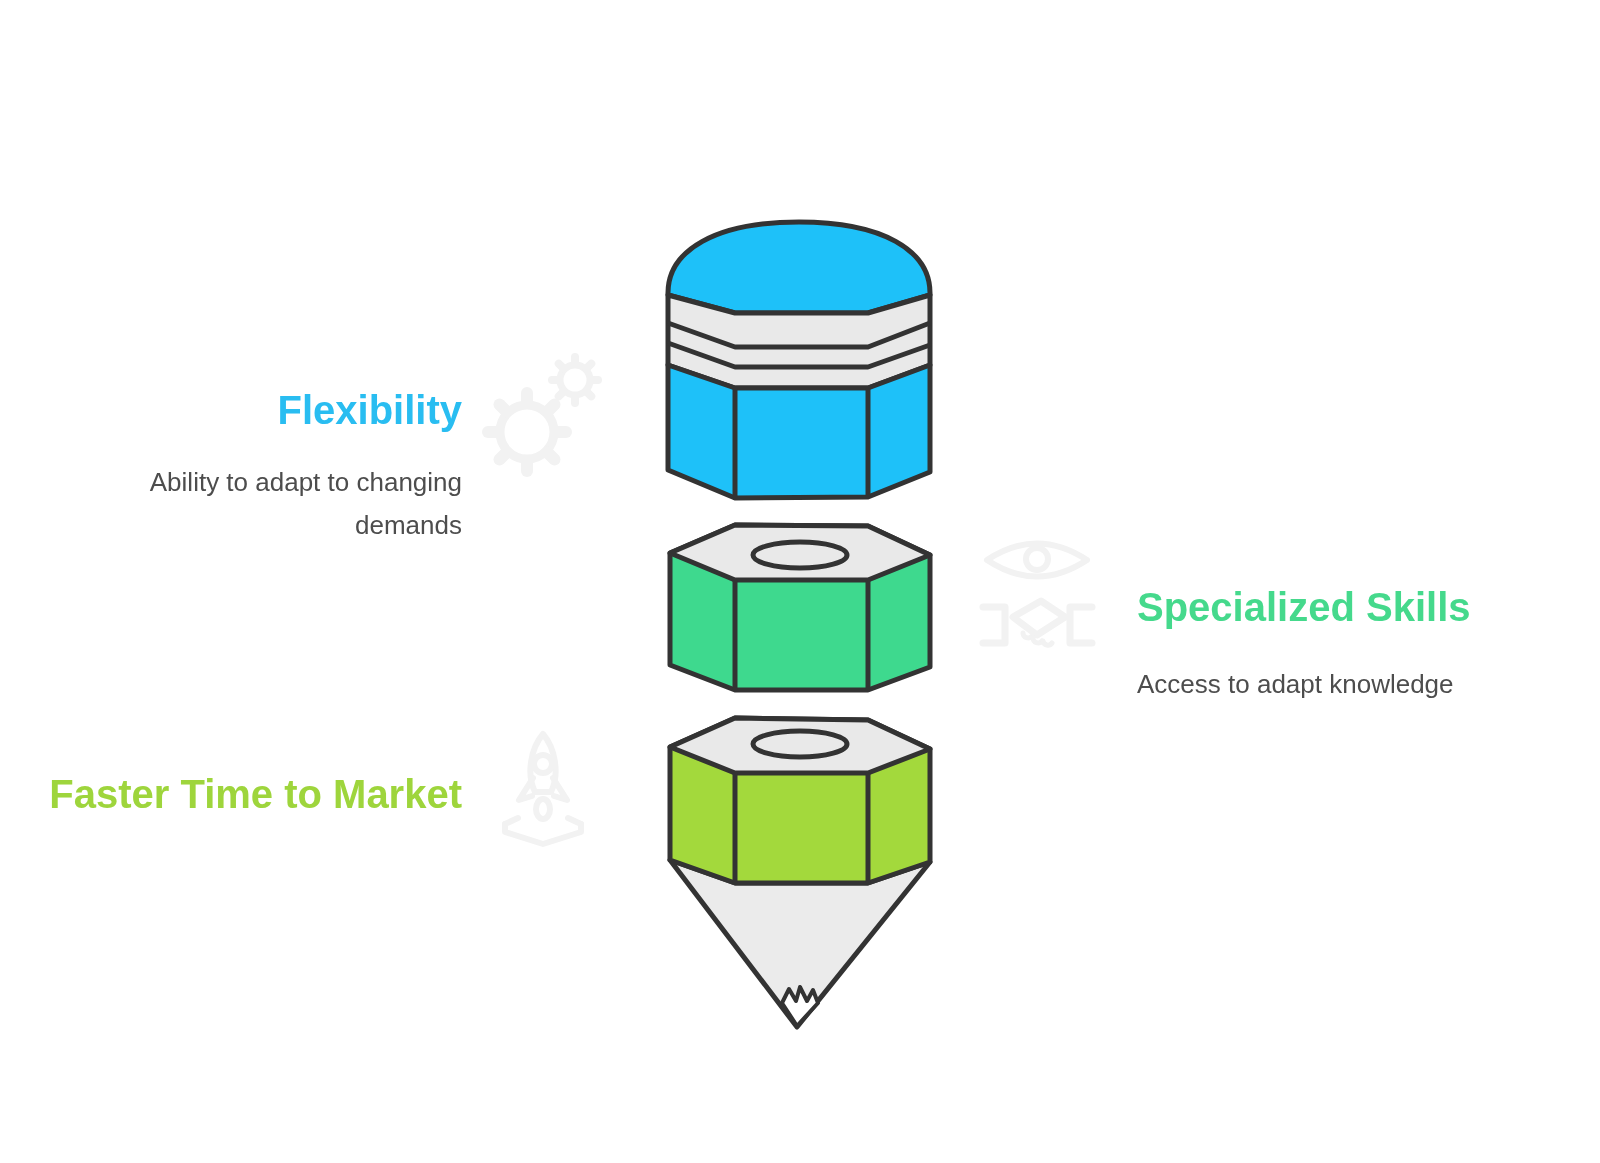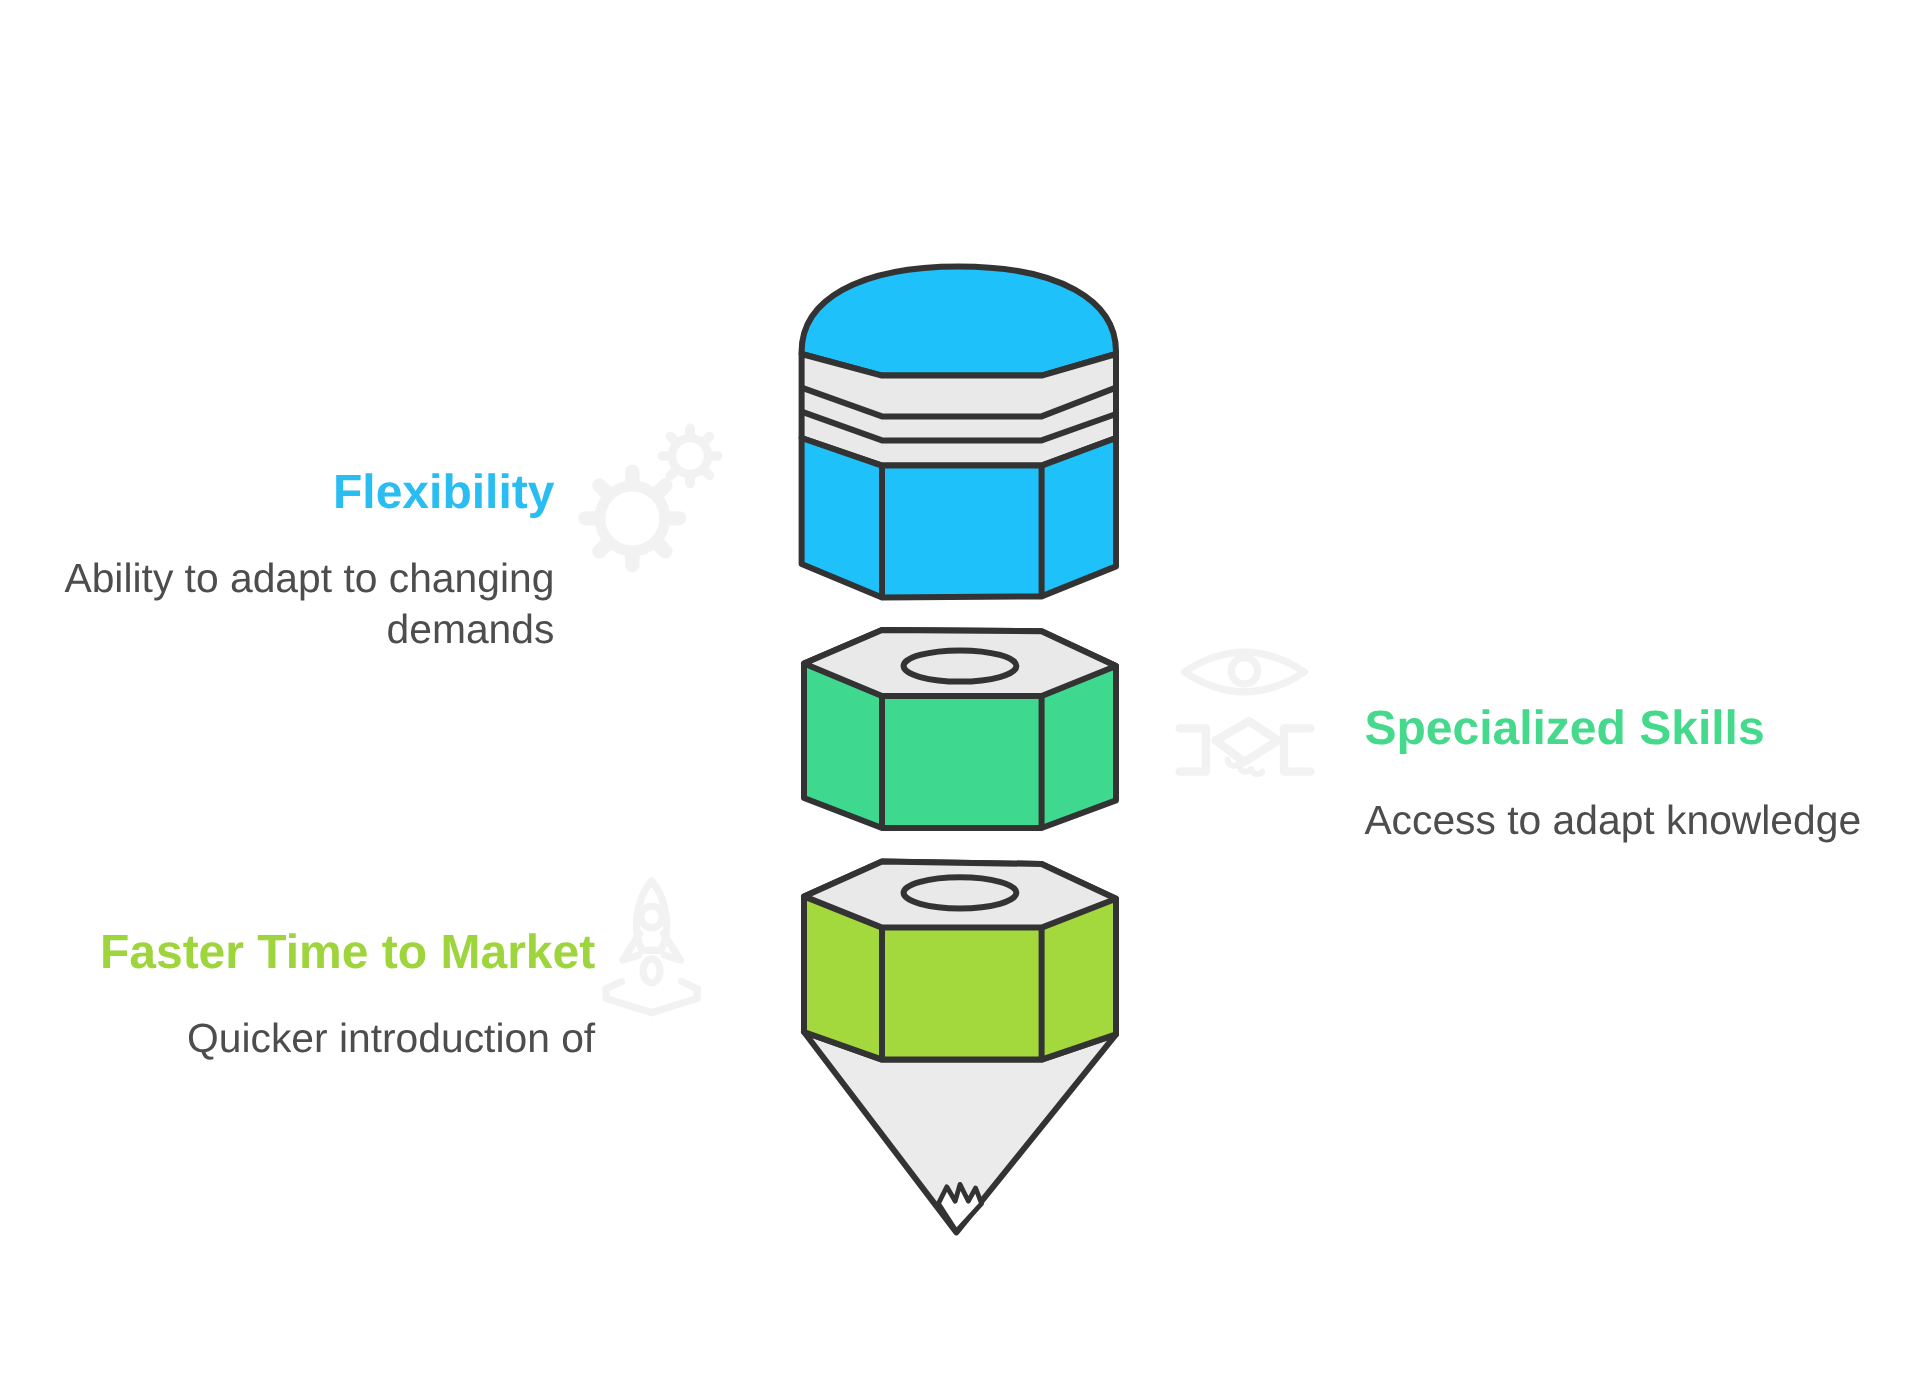--- a/index.html
+++ b/index.html
@@ -2,27 +2,27 @@
 <html><head>
 <meta charset="utf-8">
 <style>
   html,body{margin:0;padding:0;background:#fff;}
   .canvas{
     position:relative;width:1600px;height:1163px;background:#fff;
     font-family:"Liberation Sans", sans-serif;overflow:hidden;
   }
   .label{position:absolute;}
   .label h2{margin:0;font-size:40px;line-height:48px;font-weight:bold;letter-spacing:0;}
-  .label .body{margin-top:27px;font-size:34px;line-height:43px;color:#4d4d4d;}
+  .label .body{margin-top:27px;font-size:26px;line-height:43px;color:#4d4d4d;}
   .label.align-right{text-align:right;}
   .label .line{white-space:nowrap;}
   .label-flexibility{right:1138px;top:386px;}
   .label-specialized{left:1137px;top:583px;}
   .label-specialized .body{margin-top:32px;}
-  .label-faster{right:1104px;top:770px;}
+  .label-faster{right:1138px;top:770px;}
   .t-blue{color:#29bdf1;}
   .t-green{color:#45d98c;}
   .t-lime{color:#9ed53c;}
   .abs{position:absolute;}
   svg{display:block;overflow:visible;}
   .wm{fill:none;stroke:#f2f2f2;stroke-linecap:round;stroke-linejoin:round;}
 </style>
 </head>
 <body>
 
@@ -125,17 +125,16 @@
   <div class="label label-specialized">
     <h2 class="t-green" style="color: rgb(69, 217, 140);">Specialized Skills</h2>
     <div class="body" style="color: rgb(77, 77, 77);">
       <div class="line">Access to adapt knowledge</div>
     </div>
   </div>
 
   <div class="label label-faster align-right">
     <h2 class="t-lime" style="color: rgb(158, 213, 60);">Faster Time to Market</h2>
     <div class="body" style="color: rgb(77, 77, 77);">
-      <div class="line">Quicker introduction of</div>
     </div>
   </div>
 
 </div>
 
 </body></html>

